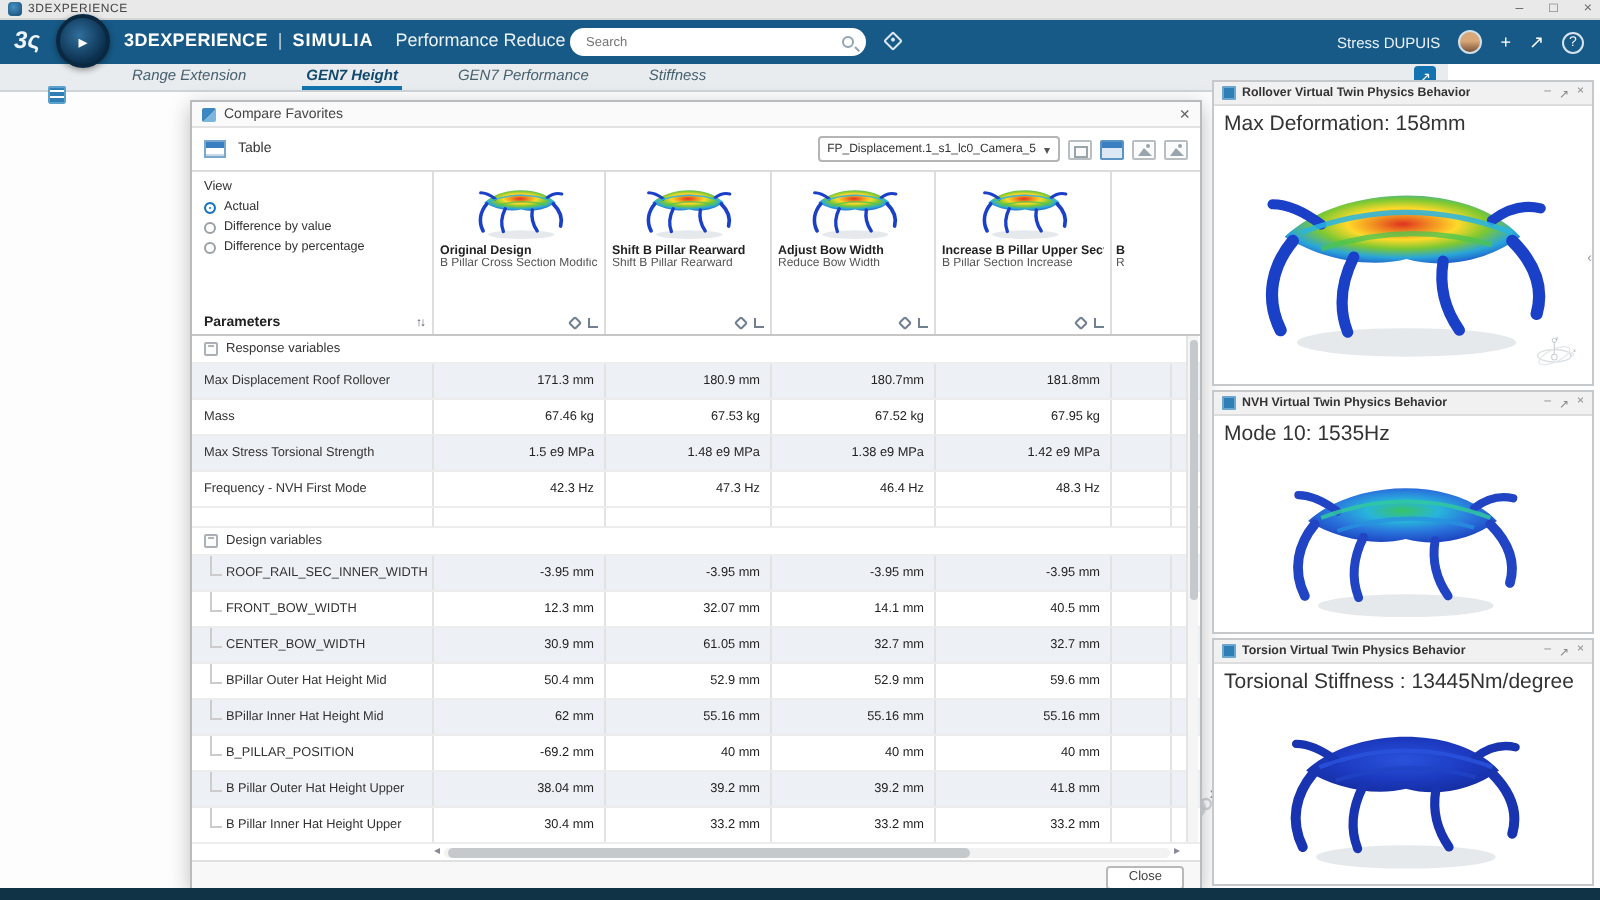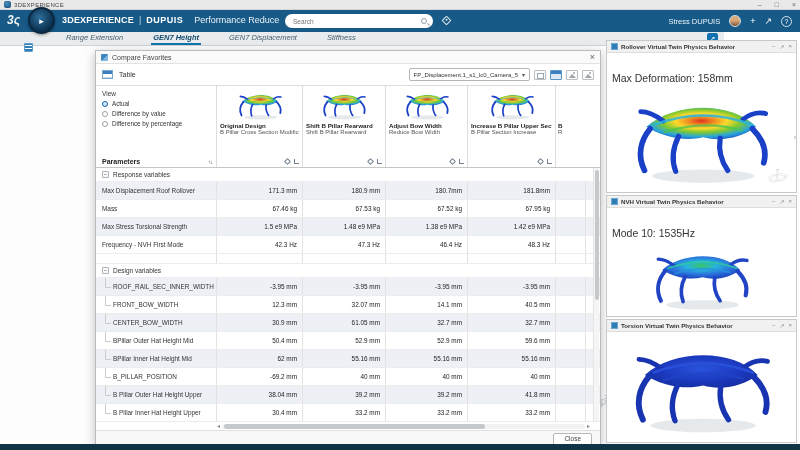--- a/index.html
+++ b/index.html
@@ -113,21 +113,21 @@
 
   
   .panel{position:absolute;left:606px;width:191px;background:#fff;border:1px solid #c6c9cc;display:flex;flex-direction:column;}
   .panel.p1{top:-6px;height:153px;}
   .panel.p2{top:149px;height:122px;}
   .panel.p3{top:273px;height:124px;}
   .ptitle{height:12px;background:#f1f1f1;border-bottom:1px solid #ddd;display:flex;align-items:center;padding:0 4px;gap:3px;flex:0 0 auto;}
   .picon{width:7px;height:7px;background:#2f7fb5;border-radius:1px;box-shadow:inset 0 0 0 1px #6aa6cf;}
   .pt{font-size:6.2px;font-weight:bold;color:#333;white-space:nowrap;overflow:hidden;}
   .pctl{margin-left:auto;display:flex;gap:4px;font-size:6px;color:#888;}
-  .plines{padding:3px 5px 0 5px;flex:0 0 auto;margin-top:16px;}
+  .plines{padding:3px 5px 0 5px;flex:0 0 auto;}
   .plines div{font-size:10.5px;color:#333;line-height:13px;white-space:nowrap;}
   .pmodel{flex:1;display:flex;align-items:center;justify-content:center;overflow:hidden;position:relative;}
   .pmodel svg{width:86%;height:92%;}
   .ptriad{position:absolute;right:4px;bottom:4px;width:26px;height:22px;opacity:.8;}
   .pchev{position:absolute;right:0;top:46%;font-size:7px;color:#99a;}
 
   .bottomstrip{position:absolute;left:0;top:444px;width:800px;height:6px;background:#113346;}
 </style>
 </head>
 <body>
@@ -143,42 +143,42 @@
       <span>×</span>
     </span>
   </div>
 
   <div class="appbar">
     <span class="logo3ds">3ς</span>
     <span class="compass">▸</span>
     <span class="brand">
       <span class="b1">3DEXPERIENCE</span>
       <span class="sep">|</span>
-      <span class="b2">DUPUIS</span>
+      <span class="b2">SIMULIA</span>
       <span class="b3">Performance Reduce</span>
     </span>
     <span class="searchpill">
       <input placeholder="Search" style="">
       <span class="maglass"></span>
     </span>
     <span class="tagicon"></span>
     <span class="usercluster">
       <span class="uname">Stress DUPUIS</span>
       <span class="avatar"></span>
       <span class="roundbtn">+</span>
       <span class="roundbtn">↗</span>
       <span class="helpbtn">?</span>
     </span>
   </div>
 
   <div class="tabbar">
     <span class="tabs" id="tabs" style="display:flex;gap:26px;align-items:flex-end;">
         <span class="tab">Range Extension</span>
         <span class="tab active">GEN7 Height</span>
-        <span class="tab">GEN7 Displacement</span>
+        <span class="tab">GEN7 Performance</span>
         <span class="tab">Stiffness</span>
       </span>
     <span class="expandw">↗</span>
   </div>
 
   <div class="content">
     <span class="appframeicon"></span>
     <div class="maintriad" id="maintriad"><svg viewBox="0 0 64 54" preserveAspectRatio="xMidYMid meet">
           <ellipse cx="32" cy="32" rx="24" ry="9" fill="none" stroke="#d3d8db" stroke-width="2"></ellipse>
           <ellipse cx="32" cy="32" rx="24" ry="9" fill="none" stroke="#e0e4e6" stroke-width="2" transform="rotate(-25 32 32)"></ellipse>
@@ -592,20 +592,23 @@
     <div class="panel p3">
       <div class="ptitle">
         <span class="picon"></span>
         <span class="pt">Torsion Virtual Twin Physics Behavior</span>
         <span class="pctl">
           <span>–</span>
           <span>↗</span>
           <span>×</span>
         </span>
       </div>
+      <div class="plines">
+          <div>Torsional Stiffness : 13445Nm/degree</div>
+        </div>
       <div class="pmodel">
           <svg viewBox="0 0 160 104" preserveAspectRatio="xMidYMid meet">
             <defs>
               <radialGradient id="gp2" cx="50%" cy="42%" r="65%">
                 <stop offset="0%" stop-color="#2a52dc"></stop>
                 <stop offset="55%" stop-color="#1c3ac0"></stop>
                 <stop offset="100%" stop-color="#142c9c"></stop>
               </radialGradient>
             </defs>
             <ellipse cx="82" cy="92" rx="54" ry="7" fill="#8899aa" opacity="0.22"></ellipse>

